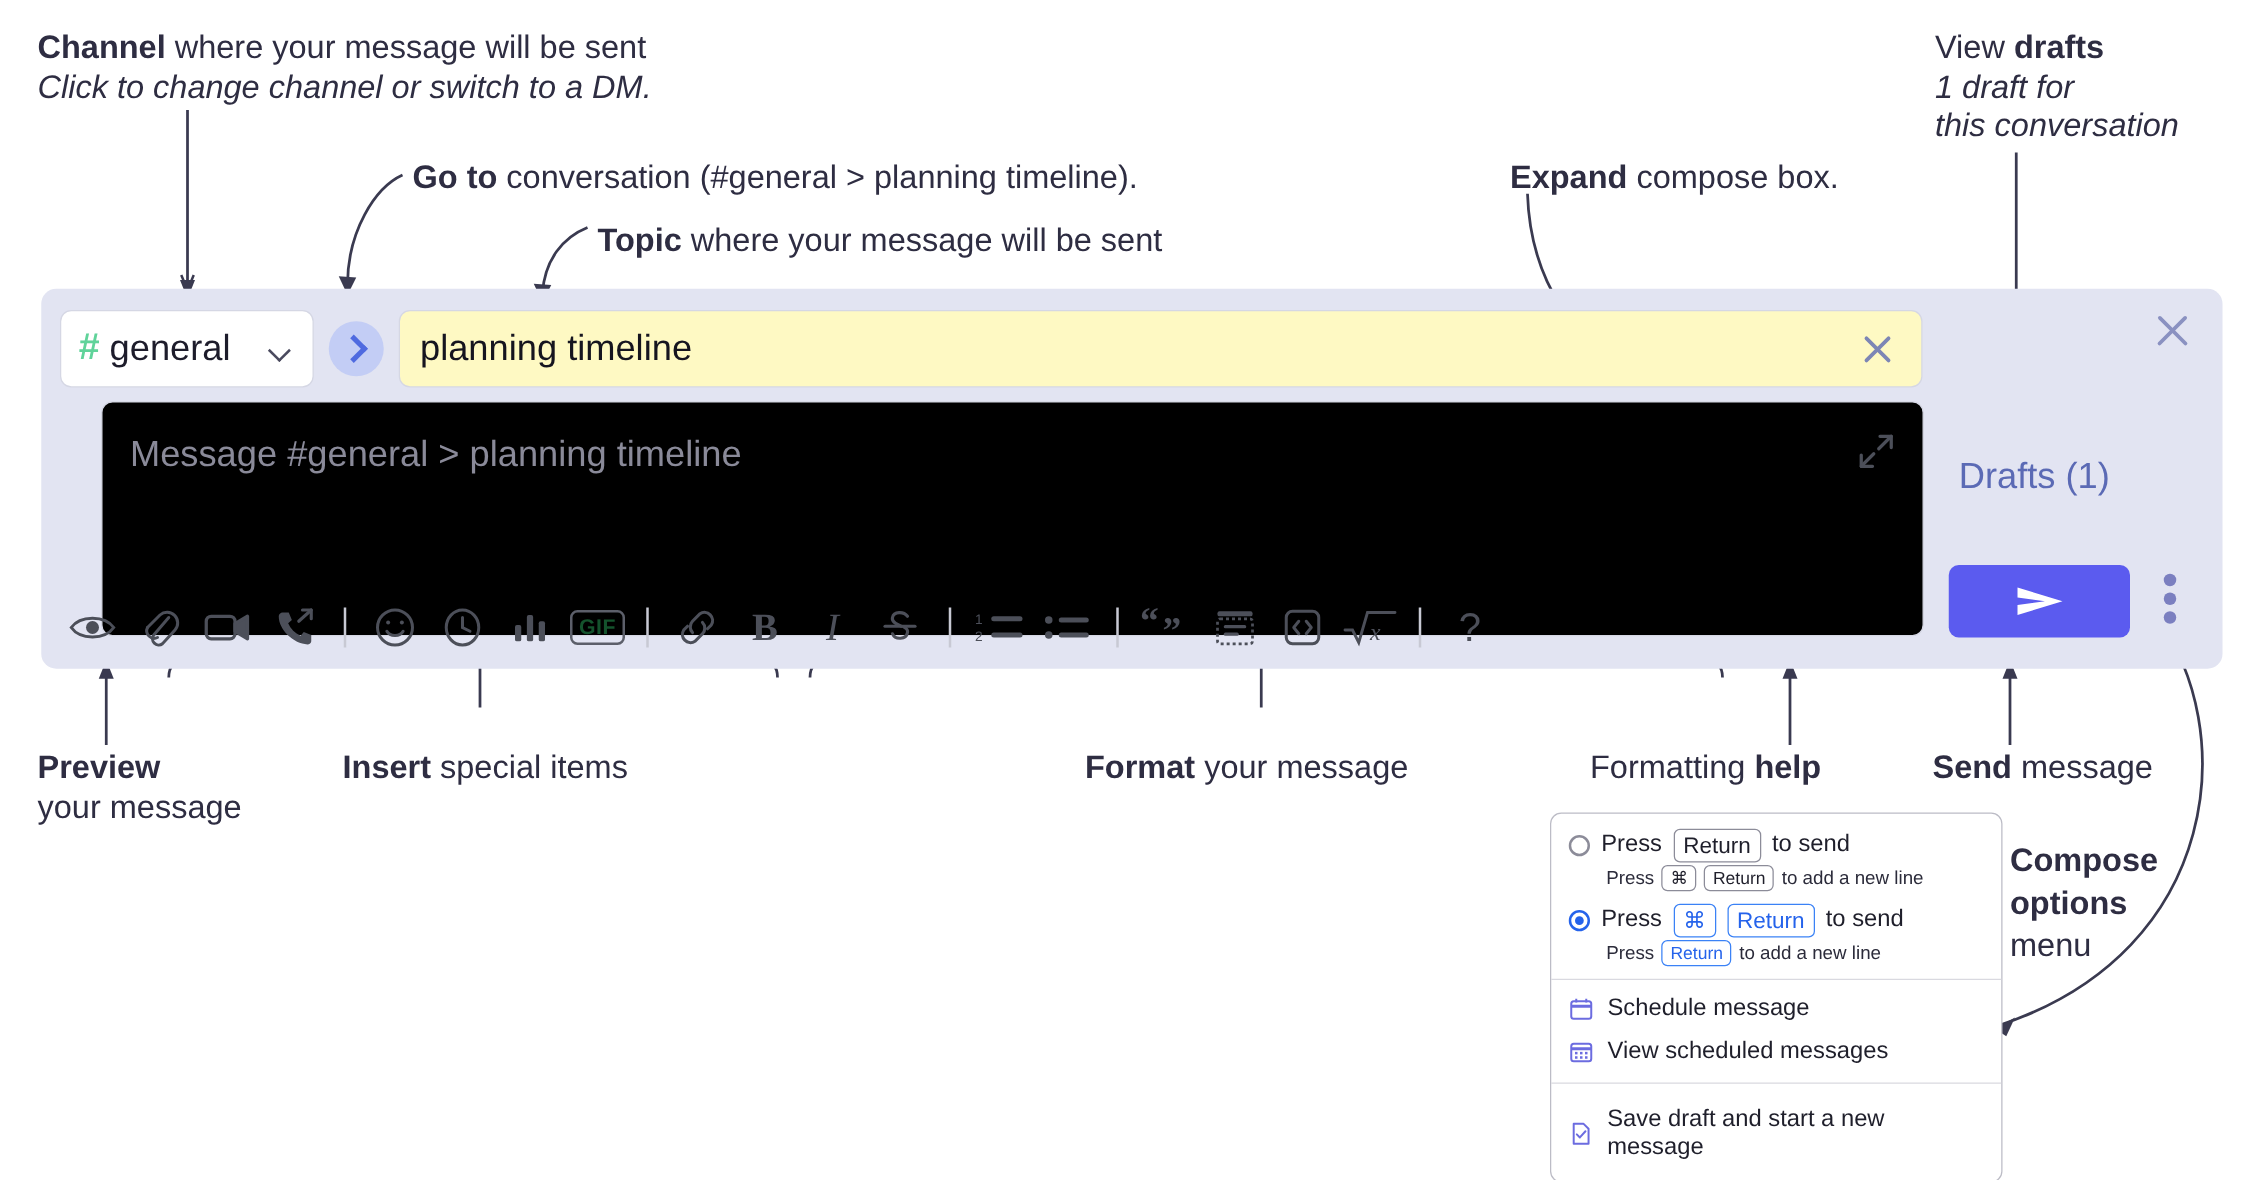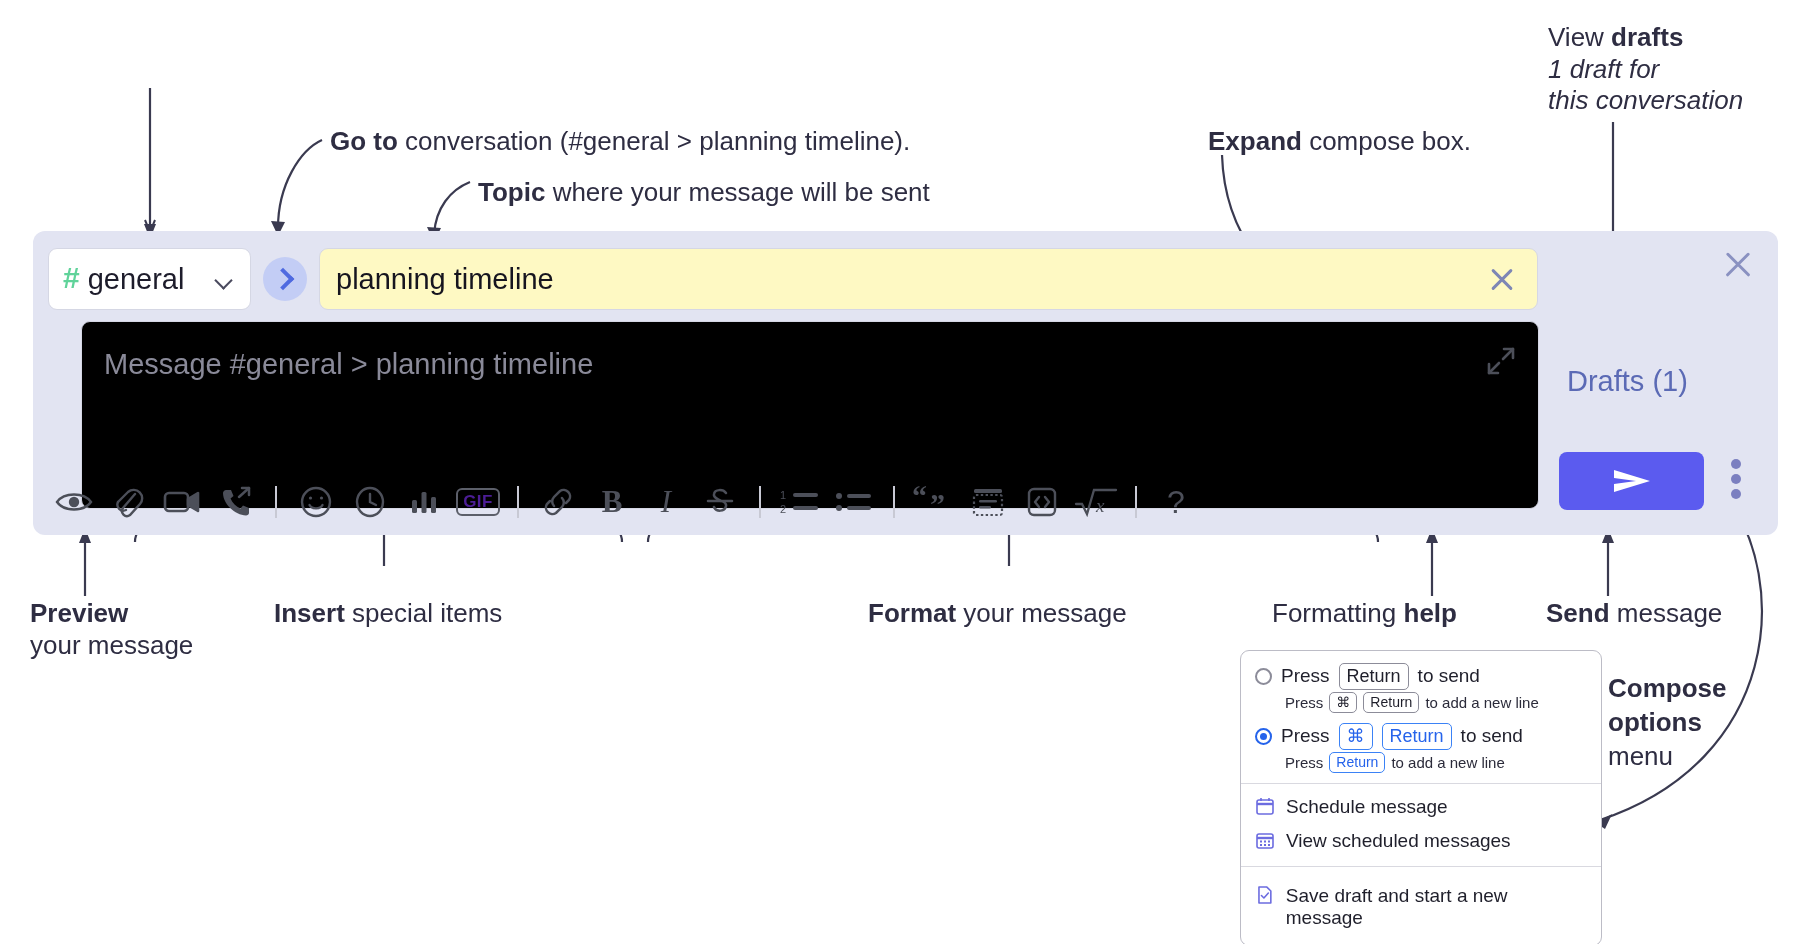--- a/index.html
+++ b/index.html
@@ -139,21 +139,21 @@
     display:flex;align-items:center;justify-content:center;
     flex:0 0 auto;
   }
   .tb-sep{
     width:2px;height:32px;background:#c8c9d4;
     margin:0 12px;flex:0 0 auto;
   }
   .tb-btn svg{display:block;}
   .gif-box{
     border:2.6px solid #5c5f6a;border-radius:6px;
-    font-size:17px;font-weight:bold;color:#4c1d95;
+    font-size:17px;font-weight:bold;color:#14532d;
     padding:2px 5px;letter-spacing:.4px;
     font-family:"Liberation Sans", sans-serif;
   }
   .bold-glyph{font-size:31px;font-weight:bold;color:#4c4f59;font-family:"Liberation Serif", serif;}
   .ital-glyph{font-size:31px;font-style:italic;color:#4c4f59;font-family:"Liberation Serif", serif;}
   .help-glyph{font-size:32px;color:#4c4f59;font-weight:normal;}
 
   
   #panel-right{
     position:absolute;right:0;top:0;width:225px;height:100%;
@@ -213,21 +213,21 @@
     content:"";position:absolute;left:3px;top:3px;width:7px;height:7px;
     border-radius:50%;background:#2563eb;
   }
   .key{
     display:inline-block;border:1.4px solid #8c8c99;border-radius:5px;
     padding:1px 7px;font-size:18px;color:#1f1f2b;line-height:1.25;
   }
   .key.sm{font-size:14px;padding:1px 6px;}
   .key.blue{border-color:#3b82f6;color:#2563eb;}
   .menu-item{
-    display:flex;gap:11px;
+    display:flex;align-items:center;gap:11px;
     padding:6px 14px;font-size:19px;color:#1f1f2b;
   }
   .menu-item:first-child{padding-top:10px;}
   .menu-sec2{padding:2px 0 8px 0;}
   .menu-sec3{padding:8px 0 10px 0;}
 
   
   #lines{position:absolute;left:0;top:0;width:1814px;height:944px;pointer-events:none;}
 </style>
 </head>
@@ -274,20 +274,24 @@
       <polygon points="1608,528 1602,543 1614,543"></polygon>
       <polygon points="1596,823 1612,814 1605,829"></polygon>
     </g>
 
     <g fill="none" stroke="#3a3a50" stroke-width="2.2">
       <path d="M384 514 L384 566"></path>
       <path d="M1009 514 L1009 566"></path>
     </g>
   </svg>
 
+  <div class="anno" style="left:30px;top:22px;">
+    <div><b>Channel</b><span> where your message will be sent</span></div>
+    <div class="it">Click to change channel or switch to a DM.</div>
+  </div>
 
   <div class="anno" style="left:330px;top:126px;">
     <b>Go to</b><span> conversation (#general &gt; planning timeline).</span>
   </div>
 
   <div class="anno" style="left:478px;top:177px;">
     <b>Topic</b><span> where your message will be sent</span>
   </div>
 
   <div class="anno" style="left:1208px;top:126px;">

